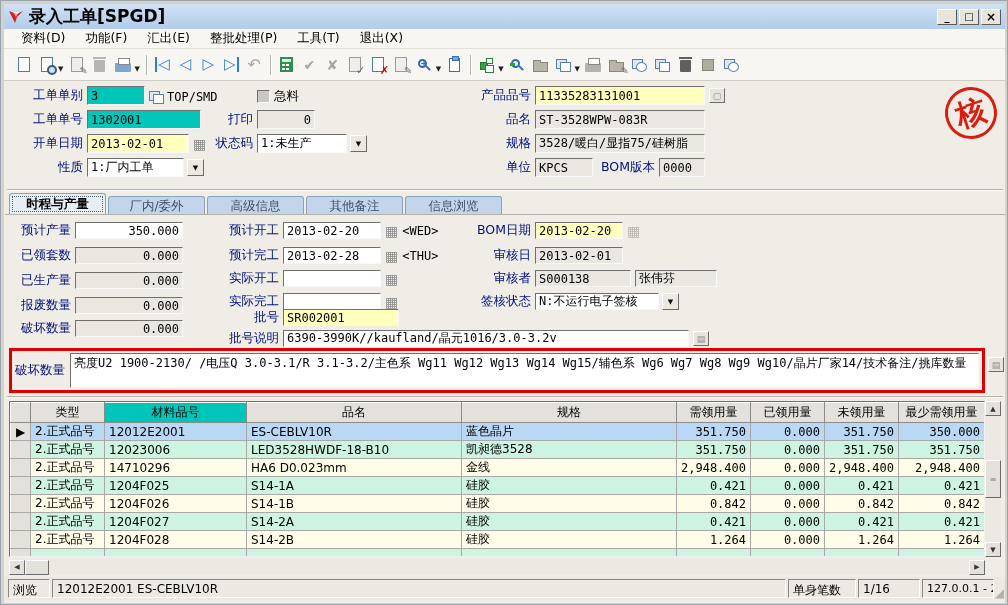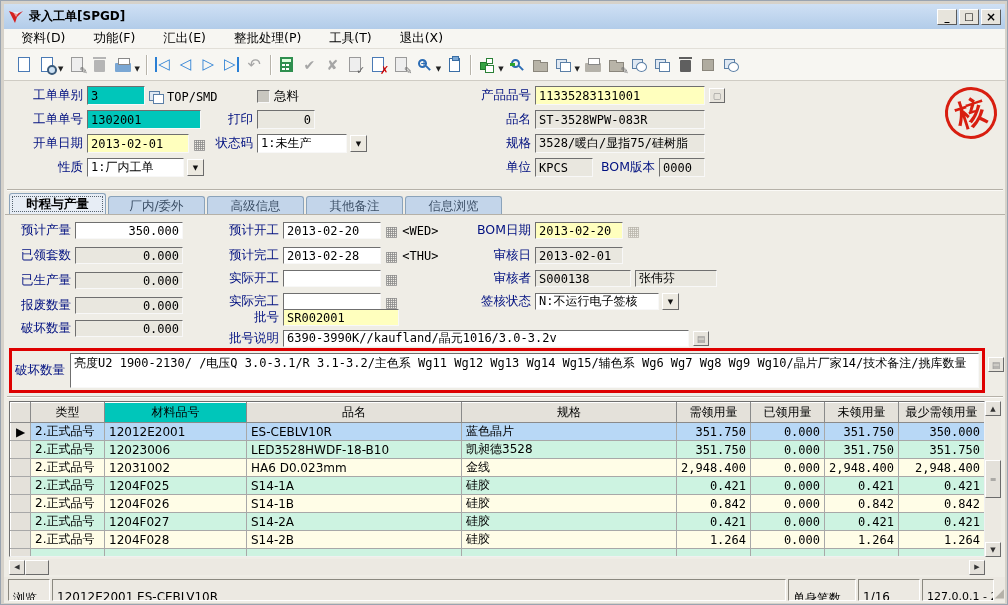--- a/index.html
+++ b/index.html
@@ -4,29 +4,29 @@
 <style>
   html,body{margin:0;padding:0;background:#fff;font-family:"DejaVu Sans",sans-serif;}
   *{box-sizing:border-box;}
   .window{position:relative;width:1008px;height:605px;background:#d6d2ca;overflow:hidden;
           border:1px solid #9aa4b0;}
   .abs{position:absolute;}
 
   
   .titlebar{left:3px;top:3px;width:1001px;height:25px;background:linear-gradient(#cfe0f4,#b2cce9);
             display:flex;align-items:center;padding:0 4px;}
-  .title-text{font-size:12px;color:#000;margin-left:5px;font-weight:600;}
+  .title-text{font-size:17px;color:#000;margin-left:5px;font-weight:600;}
   .title-btns{margin-left:auto;display:flex;gap:2px;}
   .tb-btn{width:20px;height:16px;background:#e7e4dc;border:1px solid;border-color:#fff #5a5a5a #5a5a5a #fff;
           display:flex;align-items:center;justify-content:center;font-size:10px;font-weight:bold;color:#000;line-height:1;}
   .tb-btn.close{font-size:12px;}
 
   
   .menubar{left:3px;top:28px;width:1001px;height:20px;background:#f7f6f2;display:flex;align-items:center;
-           padding-left:8px;gap:10px;border-bottom:1px solid #e2dfd8;}
+           padding-left:8px;gap:2px;border-bottom:1px solid #e2dfd8;}
   .menu-item{font-size:12.5px;color:#000;padding:2px 9px;white-space:nowrap;}
 
   
   .toolbar{left:3px;top:48px;width:1001px;height:32px;background:#f7f6f2;display:flex;align-items:center;
            padding-left:8px;border-bottom:1px solid #cfccc4;}
   .tbi{width:23px;height:24px;display:inline-flex;align-items:center;justify-content:center;flex:0 0 auto;}
   .tb-sep{width:1px;height:20px;background:#b8b4aa;box-shadow:1px 0 0 #fff;margin:0 4px;flex:0 0 auto;}
   .tb-caret{font-size:7px;color:#222;margin:8px 2px 0 0;flex:0 0 auto;}
   .glyph{font-size:14px;color:#2c6cb4;line-height:1;}
   .glyph.dis{color:#a6a6a6;}
@@ -133,21 +133,21 @@
         display:flex;align-items:center;justify-content:center;font-size:7px;color:#333;flex:0 0 auto;}
   .sc-thumb{background:#e4e1da;border:1px solid;border-color:#fff #6b6b6b #6b6b6b #fff;
         display:flex;align-items:center;justify-content:center;font-size:8px;color:#777;}
   .v-thumb{height:38px;margin-top:44px;width:16px;}
   .h-thumb{width:24px;height:15px;}
   .h-space{flex:1;}
 
   
   .statusbar{left:3px;top:576px;width:1001px;height:23px;background:#ece9e2;}
   .sb-panel{position:absolute;top:2px;height:19px;border:1px solid;border-color:#8a887f #fff #fff #8a887f;
-        font-size:12px;color:#000;padding:10px 4px;white-space:nowrap;overflow:hidden;background:#ece9e2;}
+        font-size:12px;color:#000;padding:2px 4px;white-space:nowrap;overflow:hidden;background:#ece9e2;}
   .grip{position:absolute;right:1px;bottom:1px;font-size:12px;color:#b5b1a8;line-height:1;}
 </style>
 </head>
 <body>
 
 <div class="window">
 
   <div class="abs titlebar">
     <svg width="16" height="14" viewBox="0 0 16 14">
       <path d="M1,1 L7,13 L9,7 L15,1 L9,4 Z" fill="#d42020"></path>
@@ -470,21 +470,21 @@
             <td>LED3528HWDF-18-B10</td>
             <td>凯昶德3528</td>
             <td class="numc">351.750</td>
             <td class="numc">0.000</td>
             <td class="numc">351.750</td>
             <td class="numc">351.750</td>
           </tr>
           <tr class="c">
             <td class="rowsel"></td>
             <td>2.正式品号</td>
-            <td>12031002</td>
+            <td>14710296</td>
             <td>HA6 D0.023mm</td>
             <td>金线</td>
             <td class="numc">2,948.400</td>
             <td class="numc">0.000</td>
             <td class="numc">2,948.400</td>
             <td class="numc">2,948.400</td>
           </tr>
           <tr class="g">
             <td class="rowsel"></td>
             <td>2.正式品号</td>

